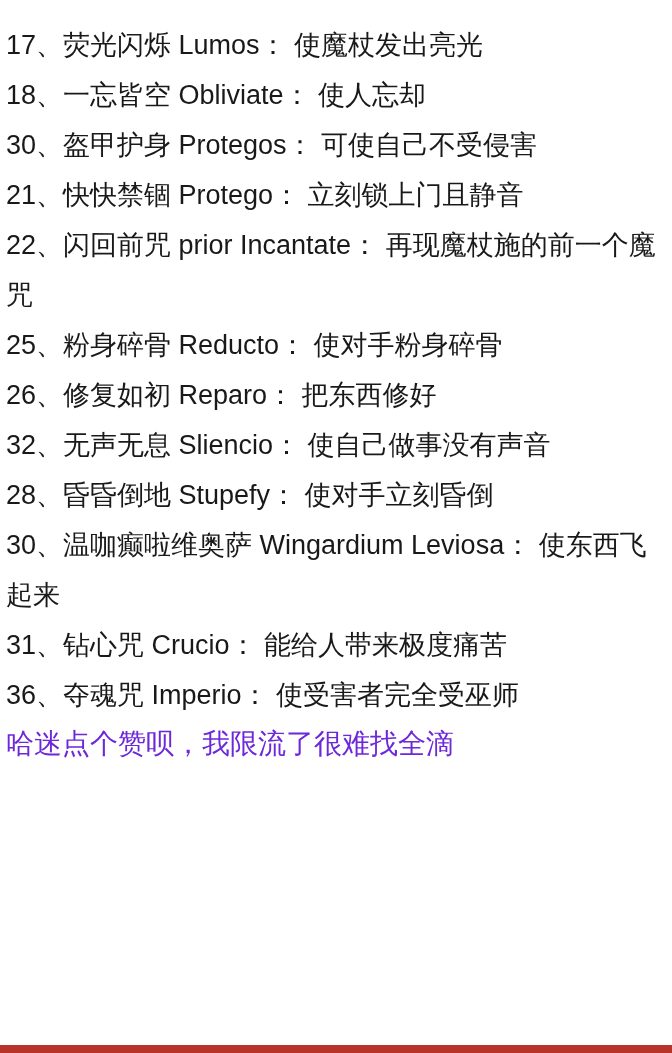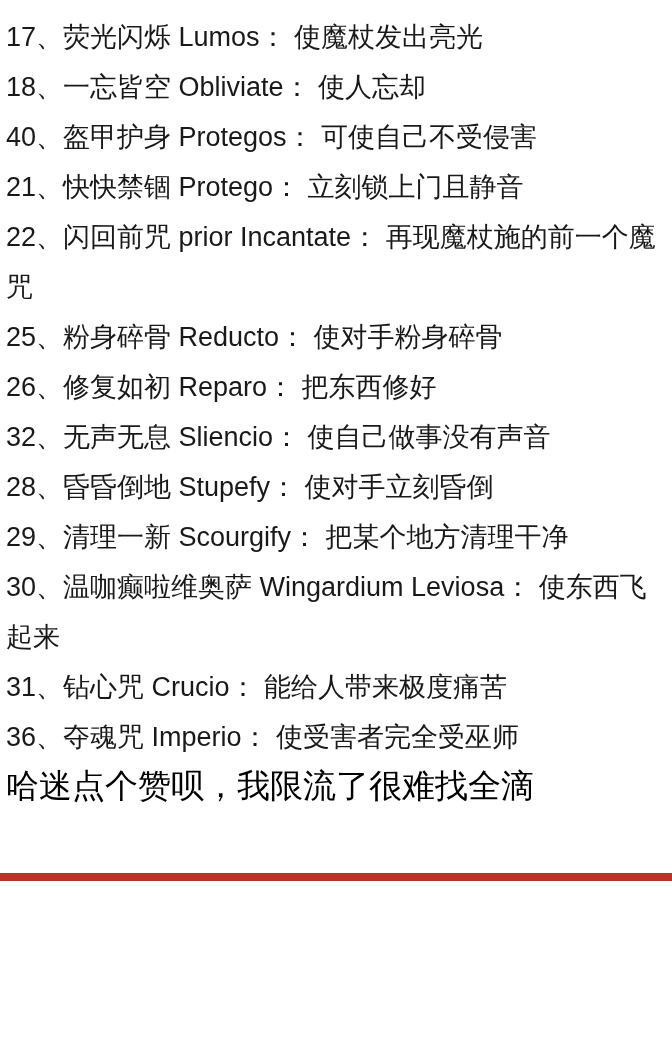--- a/index.html
+++ b/index.html
@@ -9,70 +9,69 @@
   }
   body {
     width: 672px;
     height: 1053px;
     font-family: "Liberation Sans", sans-serif;
     color: #1a1a1a;
     overflow: hidden;
   }
   .page {
     width: 672px;
-    height: 881px;
+    height: 1053px;
     position: relative;
     box-sizing: border-box;
-    padding: 12px 0 0 6px;
+    padding: 20px 0 0 6px;
     background: #ffffff;
   }
   .spell-list {
     display: block;
   }
   .spell-line {
     font-size: 27px;
     line-height: 50px;
     white-space: nowrap;
     letter-spacing: 0px;
     color: #191919;
   }
   .spell-line.wrapline {
     white-space: normal;
   }
   .footer-note {
-    font-size: 33px;
+    font-size: 28px;
     line-height: 48px;
-    color: #000000;
+    color: #6d28d9;
     white-space: nowrap;
   }
   .bottom-rule {
     position: absolute;
     left: 0;
     bottom: 0;
     width: 672px;
     height: 8px;
     background: #b8332a;
   }
 </style>
 </head>
 <body>
 
 <div class="page">
 
   <div class="spell-list">
     <div class="spell-line">17、荧光闪烁 Lumos： 使魔杖发出亮光</div>
     <div class="spell-line">18、一忘皆空 Obliviate： 使人忘却</div>
-    <div class="spell-line">40、盔甲护身 Protegos： 可使自己不受侵害</div>
+    <div class="spell-line">30、盔甲护身 Protegos： 可使自己不受侵害</div>
     <div class="spell-line">21、快快禁锢 Protego： 立刻锁上门且静音</div>
     <div class="spell-line wrapline">22、闪回前咒 prior Incantate： 再现魔杖施的前一个魔咒</div>
     <div class="spell-line">25、粉身碎骨 Reducto： 使对手粉身碎骨</div>
     <div class="spell-line">26、修复如初 Reparo： 把东西修好</div>
     <div class="spell-line">32、无声无息 Sliencio： 使自己做事没有声音</div>
     <div class="spell-line">28、昏昏倒地 Stupefy： 使对手立刻昏倒</div>
-    <div class="spell-line">29、清理一新 Scourgify： 把某个地方清理干净</div>
     <div class="spell-line wrapline">30、温咖癫啦维奥萨 Wingardium Leviosa： 使东西飞起来</div>
     <div class="spell-line">31、钻心咒 Crucio： 能给人带来极度痛苦</div>
     <div class="spell-line">36、夺魂咒 Imperio： 使受害者完全受巫师</div>
   </div>
 
   <div class="footer-note">哈迷点个赞呗，我限流了很难找全滴</div>
 
   <div class="bottom-rule" style="background: rgb(184, 51, 42);"></div>
 </div>
 

